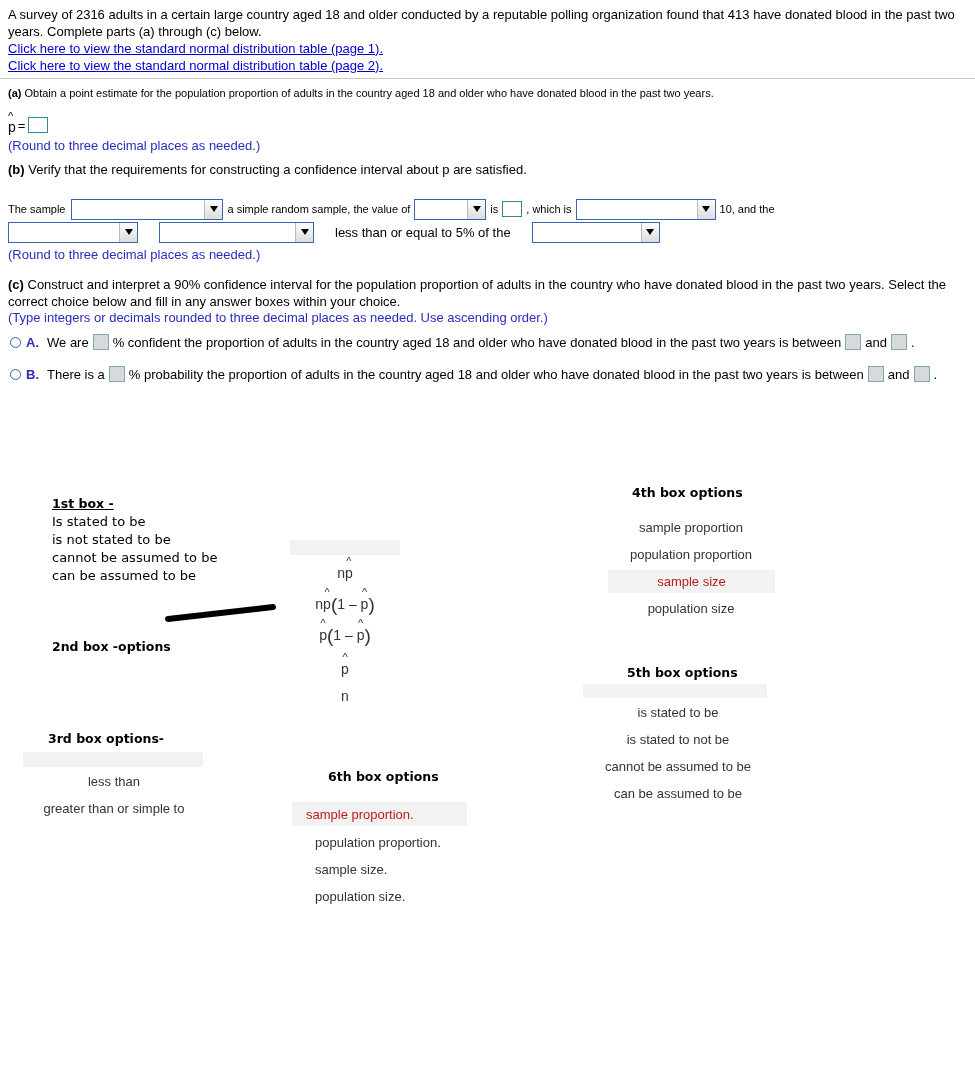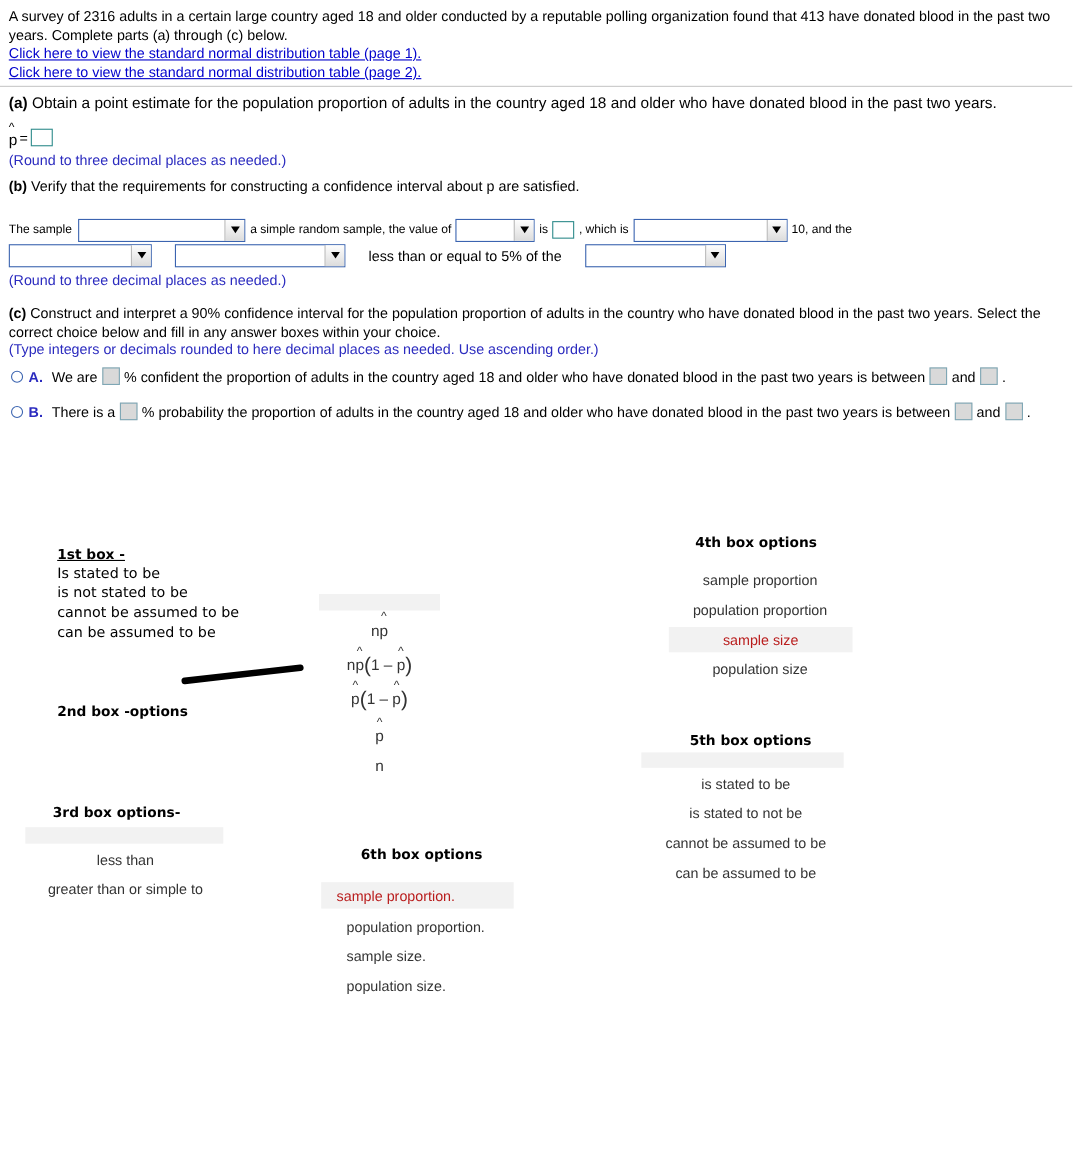--- a/index.html
+++ b/index.html
@@ -45,21 +45,21 @@
     height: 1px;
     background: #c8c8c8;
   }
 
   
   #part-a-prompt {
     position: absolute;
     left: 8px;
     top: 85px;
     width: 950px;
-    font-size: 14px;
+    font-size: 11px;
     line-height: 17px;
   }
   .part-label { font-weight: bold; }
 
   #phat-row {
     position: absolute;
     left: 8px;
     top: 114px;
     display: flex;
     align-items: center;
@@ -356,21 +356,21 @@
   <span class="dd" style="width:128px;">
     <span class="arrow-cell"></span>
   </span>
 </div>
 
 <div id="round-note-b">(Round to three decimal places as needed.)</div>
 
 <div id="part-c-prompt">
   <span class="part-label">(c)</span><span> Construct and interpret a 90% confidence interval for the population proportion of adults in the country who have donated blood in the past two years. Select the correct choice below and fill in any answer boxes within your choice.</span>
 </div>
-<div id="type-note-c">(Type integers or decimals rounded to here decimal places as needed. Use ascending order.)</div>
+<div id="type-note-c">(Type integers or decimals rounded to three decimal places as needed. Use ascending order.)</div>
 
 <div class="choice-row" id="choice-a-row">
   <span class="radio"></span>
   <span class="choice-letter">A.</span>
   <span>We are</span>
   <span class="blank-box"></span>
   <span>% confident the proportion of adults in the country aged 18 and older who have donated blood in the past two years is between</span>
   <span class="blank-box"></span>
   <span>and</span>
   <span class="blank-box"></span>

